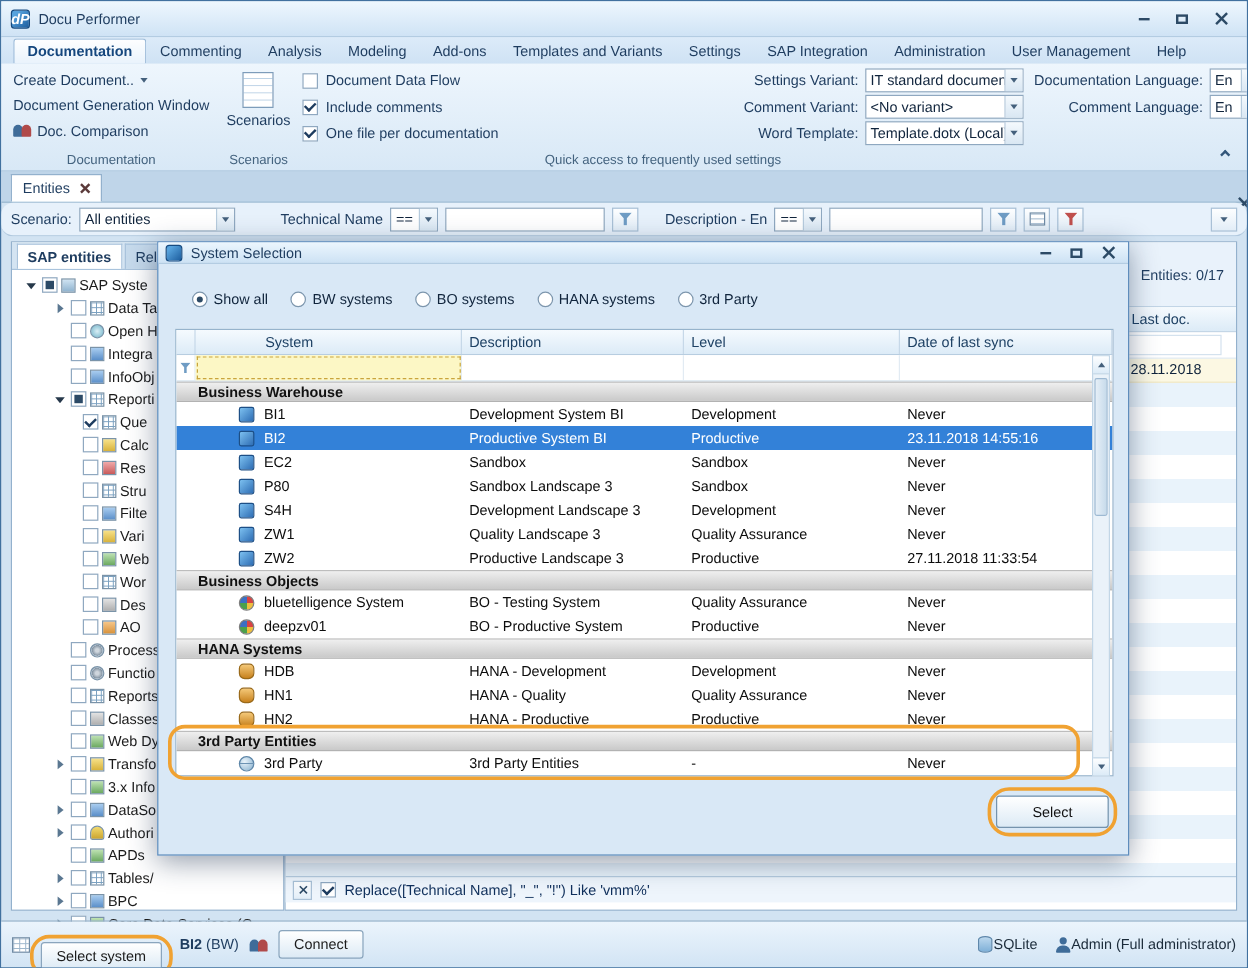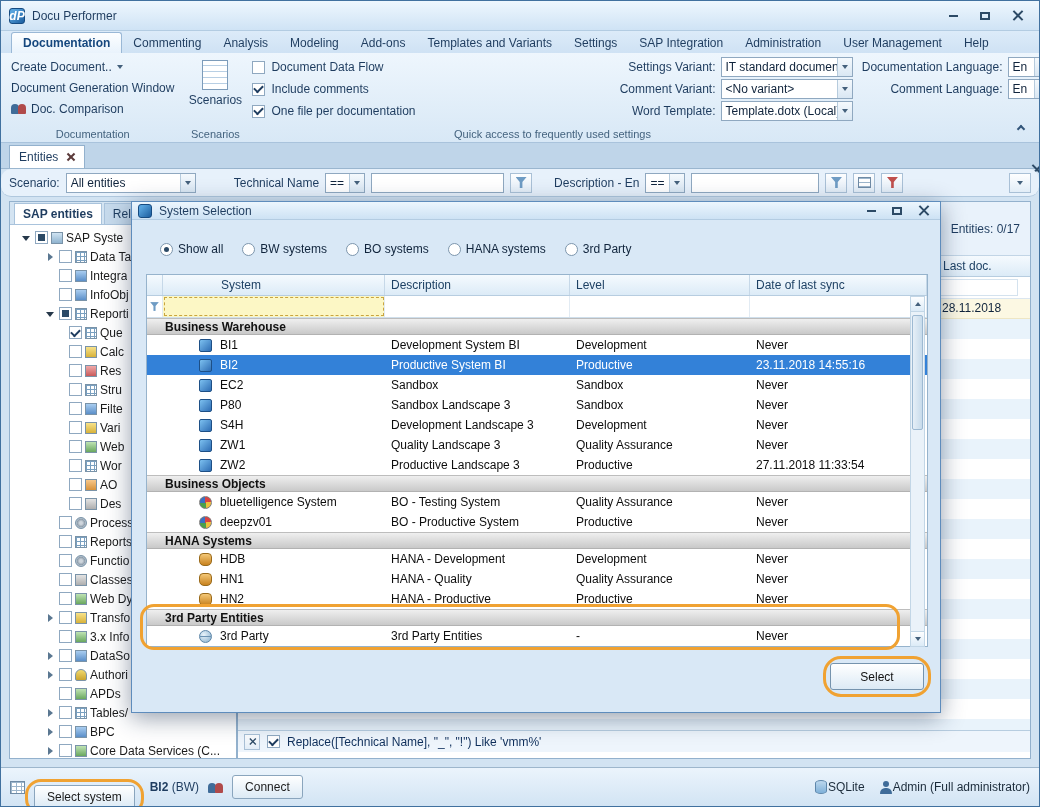--- a/index.html
+++ b/index.html
@@ -392,20 +392,26 @@
         </div>
       <div class="trow d1">
           <span class="exp c"></span>
           <span class="cb"></span>
           <span class="ti ti-table"></span>
           <span class="tlabel">Data Ta</span>
         </div>
       <div class="trow d1">
           <span class="exp"></span>
           <span class="cb"></span>
+          <span class="ti ti-mag"></span>
+          <span class="tlabel">Open H</span>
+        </div>
+      <div class="trow d1">
+          <span class="exp"></span>
+          <span class="cb"></span>
           <span class="ti ti-blue"></span>
           <span class="tlabel">Integra</span>
         </div>
       <div class="trow d1">
           <span class="exp"></span>
           <span class="cb"></span>
           <span class="ti ti-blue"></span>
           <span class="tlabel">InfoObj</span>
         </div>
       <div class="trow d1">
@@ -458,46 +464,46 @@
         </div>
       <div class="trow d2">
           <span class="exp"></span>
           <span class="cb"></span>
           <span class="ti ti-table"></span>
           <span class="tlabel">Wor</span>
         </div>
       <div class="trow d2">
           <span class="exp"></span>
           <span class="cb"></span>
+          <span class="ti ti-grey"></span>
+          <span class="tlabel">Des</span>
+        </div>
+      <div class="trow d2">
+          <span class="exp"></span>
+          <span class="cb"></span>
           <span class="ti ti-orange"></span>
           <span class="tlabel">AO</span>
         </div>
-      <div class="trow d2">
-          <span class="exp"></span>
-          <span class="cb"></span>
-          <span class="ti ti-grey"></span>
-          <span class="tlabel">Des</span>
-        </div>
       <div class="trow d1">
           <span class="exp"></span>
           <span class="cb"></span>
           <span class="ti ti-gear"></span>
           <span class="tlabel">Process</span>
         </div>
       <div class="trow d1">
           <span class="exp"></span>
           <span class="cb"></span>
+          <span class="ti ti-gear"></span>
+          <span class="tlabel">Functio</span>
+        </div>
+      <div class="trow d1">
+          <span class="exp"></span>
+          <span class="cb"></span>
           <span class="ti ti-table"></span>
           <span class="tlabel">Reports</span>
-        </div>
-      <div class="trow d1">
-          <span class="exp"></span>
-          <span class="cb"></span>
-          <span class="ti ti-gear"></span>
-          <span class="tlabel">Functio</span>
         </div>
       <div class="trow d1">
           <span class="exp"></span>
           <span class="cb"></span>
           <span class="ti ti-grey"></span>
           <span class="tlabel">Classes</span>
         </div>
       <div class="trow d1">
           <span class="exp"></span>
           <span class="cb"></span>

